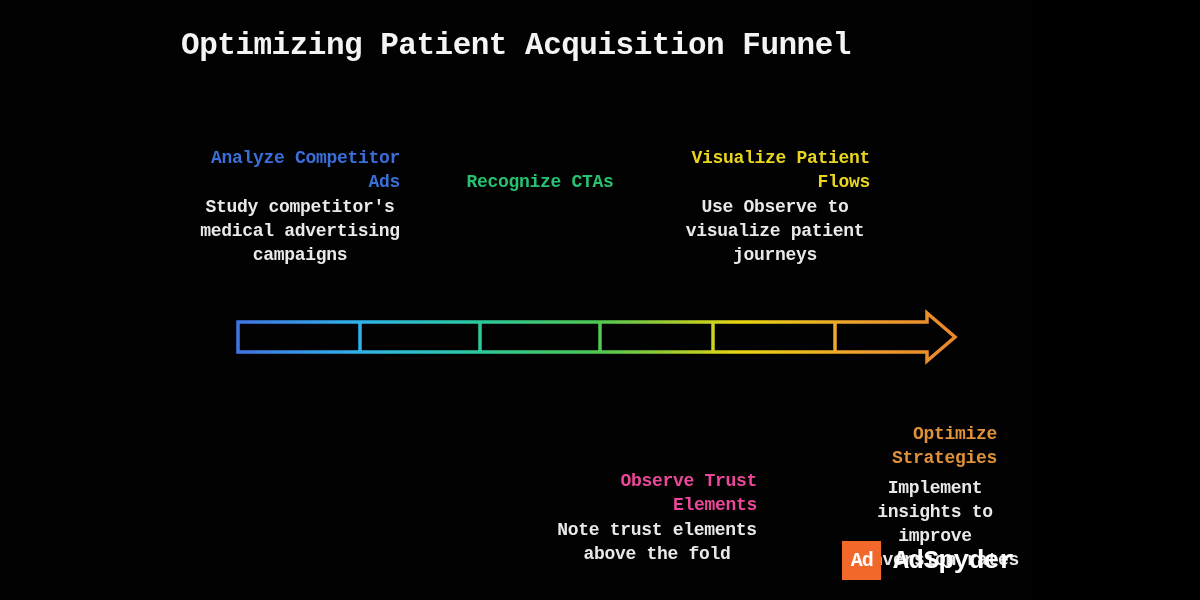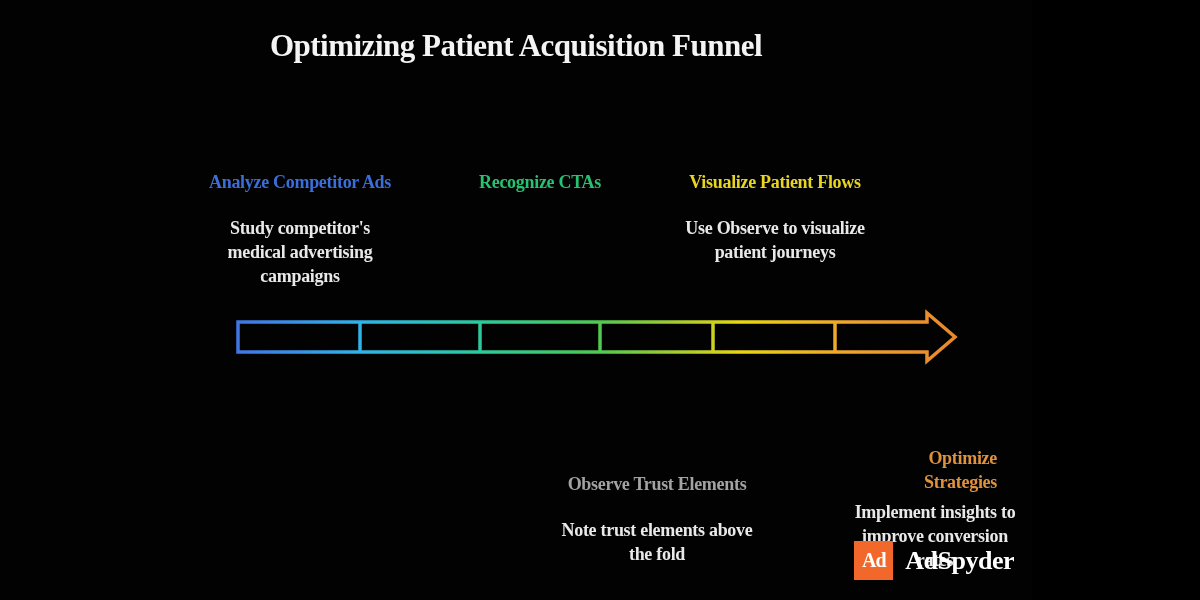--- a/index.html
+++ b/index.html
@@ -3,21 +3,21 @@
 <meta charset="utf-8">
 <style>
   * { margin: 0; padding: 0; box-sizing: border-box; }
   html, body { background: #000; }
   .canvas {
     position: relative;
     width: 1032px;
     height: 600px;
     background: #020202;
     overflow: hidden;
-    font-family: Liberation Serif, serif;
+    font-family: Liberation Mono, monospace;
   }
   .title {
     position: absolute;
     top: 28px;
     left: 0;
     width: 100%;
     text-align: center;
     color: #f4f4f4;
     font-size: 31px;
     font-weight: 700;
@@ -32,21 +32,21 @@
     font-weight: 700;
     line-height: 24px;
     letter-spacing: -0.3px;
     display: flex;
     flex-direction: column;
     justify-content: flex-end;
     align-items: center;
     text-align: right;
   }
   .step-desc {
-    margin-top: 22px;
+    margin-top: 1px;
     color: #e9e9e9;
     font-size: 18px;
     font-weight: 700;
     line-height: 24px;
     letter-spacing: -0.3px;
   }
   .step.top .step-heading { height: 62px; }
   
   #step1 { left: 200px; top: 132px; width: 200px; }
   #step2 { left: 450px; top: 132px; width: 180px; }
@@ -130,21 +130,21 @@
       <line x1="127" y1="17" x2="127" y2="47" stroke="url(#funnelGrad)" stroke-width="3.5"></line>
       <line x1="247" y1="17" x2="247" y2="47" stroke="url(#funnelGrad)" stroke-width="3.5"></line>
       <line x1="367" y1="17" x2="367" y2="47" stroke="url(#funnelGrad)" stroke-width="3.5"></line>
       <line x1="480" y1="17" x2="480" y2="47" stroke="url(#funnelGrad)" stroke-width="3.5"></line>
       <line x1="602" y1="17" x2="602" y2="47" stroke="url(#funnelGrad)" stroke-width="3.5"></line>
     </svg>
   </div>
 
 
   <div class="step bottom" id="step5">
-    <div class="step-heading" style="color: #a3a3a3;">Observe Trust Elements</div>
+    <div class="step-heading" style="color: #ec4899;">Observe Trust Elements</div>
     <div class="step-desc">Note trust elements above the fold</div>
   </div>
 
   <div class="step bottom" id="step6">
     <div class="step-heading" style="color: rgb(224, 145, 58);">Optimize Strategies</div>
     <div class="step-desc">Implement insights to improve conversion rates</div>
   </div>
 
   <div class="logo">
     <div class="logo-icon" style="background: rgb(242, 103, 42);">Ad</div>

